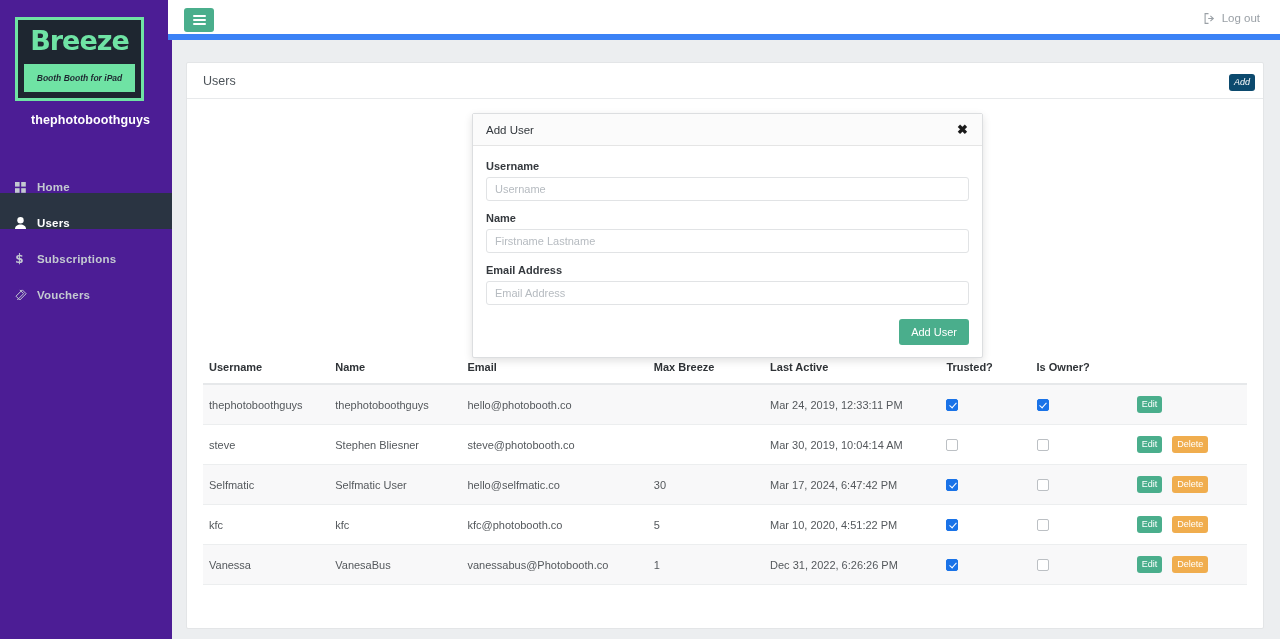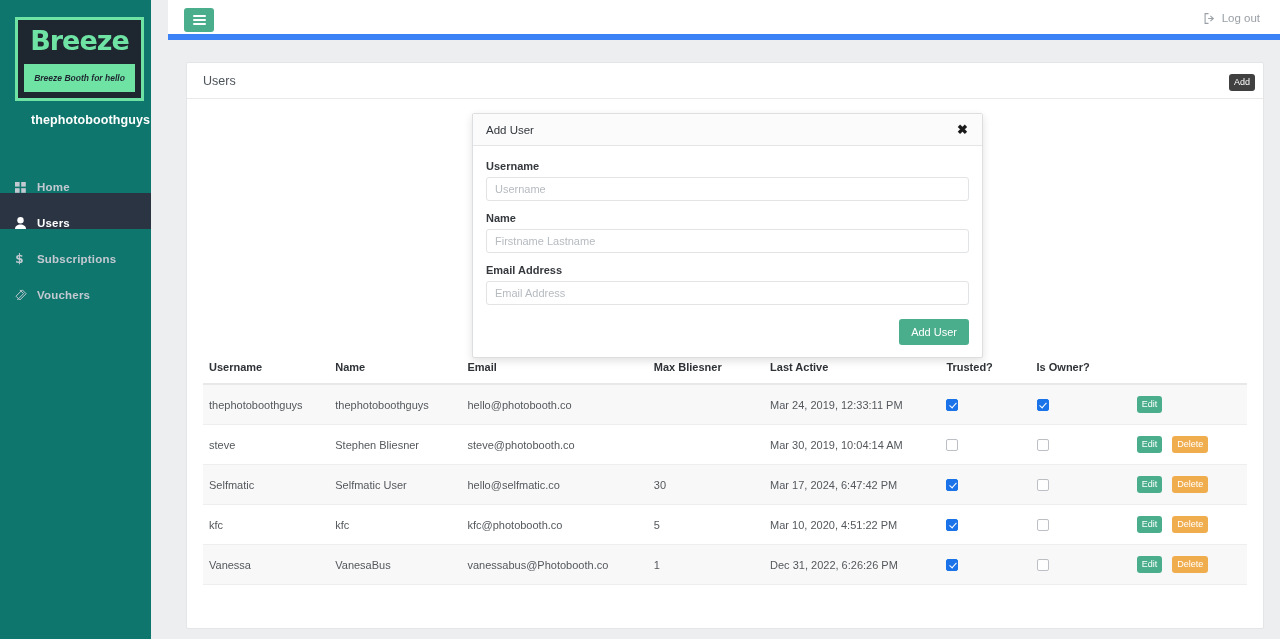--- a/index.html
+++ b/index.html
@@ -8,22 +8,22 @@
     width: 1280px; height: 639px;
     overflow: hidden;
     background: #eceef0;
     font-family: "Liberation Sans", sans-serif;
     -webkit-font-smoothing: antialiased;
   }
 
   
   #sidebar {
     position: absolute; left: 0; top: 0;
-    width: 151px; height: 639px;
-    background: #0f766e;
+    width: 172px; height: 639px;
+    background: #4c1d95;
   }
   #brand-block {
     padding: 17px 13px 0 15px;
   }
   .logo-box {
     width: 129px; height: 84px;
     background: #1e2630;
     border: 3px solid #6fe3a4;
     padding: 5px 6px 6px 6px;
     display: flex; flex-direction: column; justify-content: space-between;
@@ -122,25 +122,25 @@
   #panel-head {
     position: relative;
     height: 36px;
     border-bottom: 1px solid #e7e9eb;
     display: flex; align-items: center;
     padding: 0 12px 0 16px;
   }
   #page-title { font-size: 12.5px; color: #4c5359; }
   #add-button {
     position: absolute; right: 8px; top: 11px;
-    background: #404040; color: #fff;
+    background: #0c4a6e; color: #fff;
     border: none; border-radius: 3px;
     font-size: 9px; font-family: "Liberation Sans", sans-serif;
     padding: 4px 5px 4px 5px;
-    cursor: pointer; line-height: 1;
+    cursor: pointer; line-height: 1; font-style: italic;
   }
 
   
   #modal {
     position: absolute; left: 285px; top: 50px;
     width: 511px;
     background: #ffffff;
     border: 1px solid #dcdee0;
     border-radius: 2px;
     box-shadow: 0 3px 9px rgba(0,0,0,.12);
@@ -245,21 +245,21 @@
   .actions-cell { white-space: nowrap; }
 </style>
 </head>
 <body>
 
 <div id="sidebar">
   <div id="brand-block">
     <div class="logo-box">
       <div class="logo-word">Breeze</div>
       <div class="logo-bar">
-        <span>Breeze Booth for hello</span>
+        <span>Booth Booth for iPad</span>
       </div>
     </div>
     <div id="org-name">thephotoboothguys</div>
   </div>
 
   <div id="sidebar-nav">
     <div class="nav-item">
       <span class="nav-icon">
         <svg width="11" height="11" viewBox="0 0 11 11" fill="#c3c9d1">
           <rect x="0" y="0" width="4.6" height="4.6"></rect>
@@ -357,21 +357,21 @@
     </div>
   </div>
 
   <div id="table-wrap">
     <table>
       <thead>
         <tr>
           <th class="col-username">Username</th>
           <th class="col-name">Name</th>
           <th class="col-email">Email</th>
-          <th class="col-maxdev">Max Bliesner</th>
+          <th class="col-maxdev">Max Breeze</th>
           <th class="col-lastactive">Last Active</th>
           <th class="col-trusted">Trusted?</th>
           <th class="col-owner">Is Owner?</th>
           <th class="col-actions"></th>
         </tr>
       </thead>
       <tbody id="table-body">
           <tr>
             <td class="col-username">thephotoboothguys</td>
             <td class="col-name">thephotoboothguys</td>

